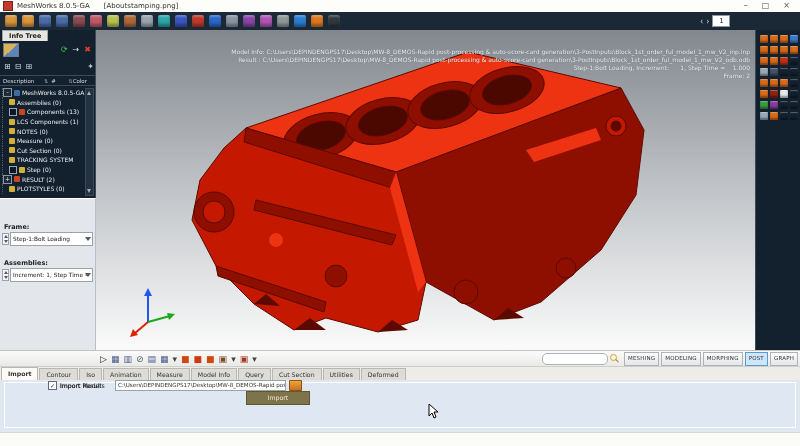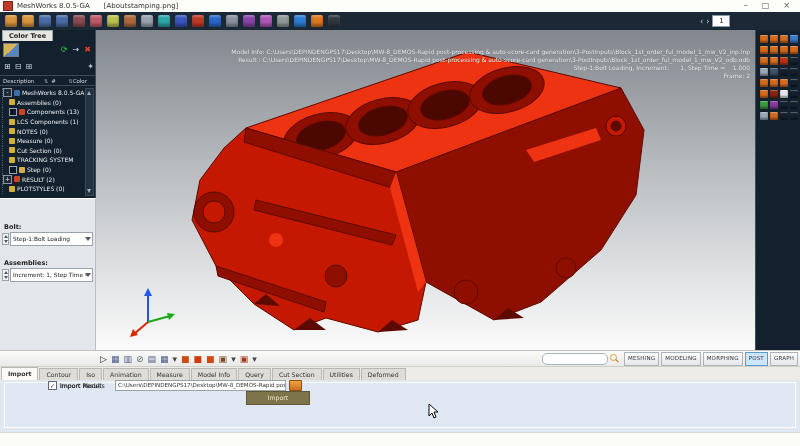--- a/index.html
+++ b/index.html
@@ -173,21 +173,21 @@
 
   </div>
 </div>
 <div class="tb-nav">
   <span>‹</span>
   <span>›</span>
   <span class="frame-input">1</span>
 </div>
 
 <div class="abs tree-panel">
-  <div class="tree-tab">Color Tree</div>
+  <div class="tree-tab">Info Tree</div>
   <div class="tree-toolrow1">
     <span class="tree-thumb"></span>
     <span class="tt-right">
       <span class="tt-refresh">⟳</span>
       <span class="tt-arrow">→</span>
       <span class="tt-close">✖</span>
     </span>
   </div>
   <div class="tree-toolrow2">
     <span>⊞</span>
@@ -282,21 +282,21 @@
       </div>
 
   </div>
   <div class="tree-scroll">
       <i class="up"></i>
       <i class="dn"></i>
     </div>
 </div>
 
 <div class="abs left-lower">
-  <div class="ll-label" style="top:24px">Bolt:</div>
+  <div class="ll-label" style="top:24px">Frame:</div>
   <div class="combo-row" style="top:33px">
     <span class="spinner">
         <i class="u"></i>
         <i class="d"></i>
       </span>
     <span class="combo">
       <span>Step-1:Bolt Loading</span>
       <i class="caret"></i>
     </span>
   </div>

